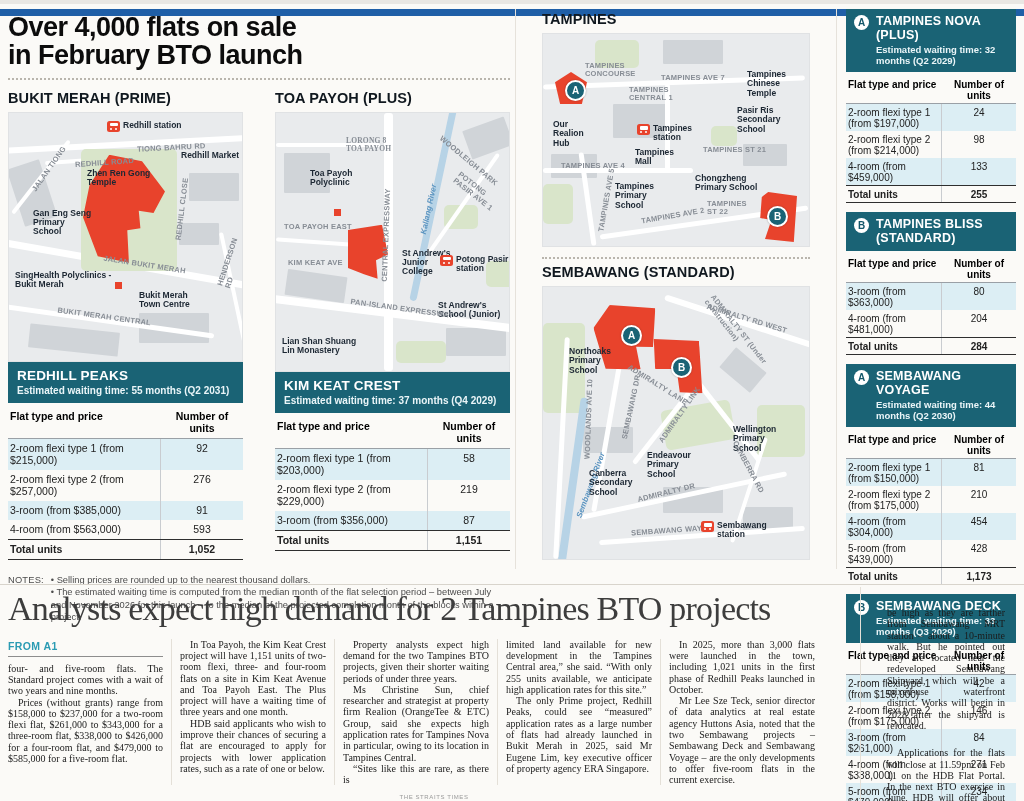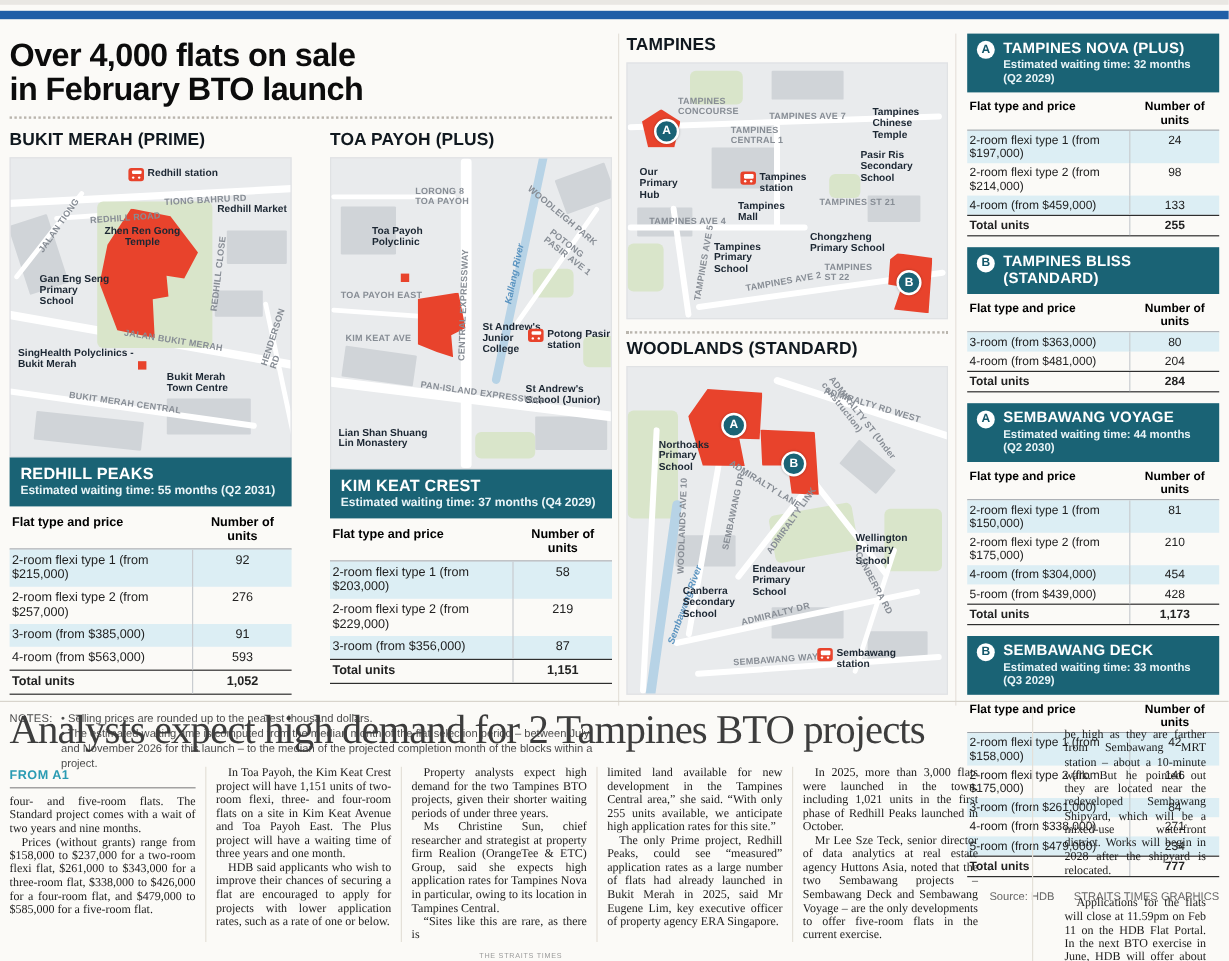--- a/index.html
+++ b/index.html
@@ -1,23 +1,23 @@
 <!DOCTYPE html>
 <html><head>
 <meta charset="utf-8">
 <style>
   html,body{margin:0;padding:0}
   body{width:1024px;height:801px;position:relative;background:#fbfaf7;font-family:"Liberation Sans",sans-serif;overflow:hidden;color:#111}
   .topedge{position:absolute;top:0;left:0;width:100%;height:4px;background:#e9e7e3}
   .topbar{position:absolute;top:9px;left:0;width:100%;height:7px;background:#1f5fa7}
 
   
-  .ig{position:absolute;top:28px;left:8px;width:1008px;height:560px;display:flex}
+  .ig{position:absolute;top:9px;left:8px;width:1008px;height:560px;display:flex}
   .ig-left{width:502px;flex:0 0 auto}
-  .ig-mid{width:268px;flex:0 0 auto;padding:0 6px;margin-left:5px;border-left:1px solid #e6e2db;border-right:1px solid #e6e2db}
+  .ig-mid{width:268px;flex:0 0 auto;padding:0 26px;margin-left:5px;border-left:1px solid #e6e2db;border-right:1px solid #e6e2db}
   .ig-right{width:224px;flex:1;padding-left:9px;display:flex;flex-direction:column}
   .ig-title{font-size:27px;font-weight:800;line-height:1.05;letter-spacing:-.5px;color:#0c0c0c;margin:4px 0 8px;white-space:pre-line}
   .dotted{border-top:2px dotted #b9b5ad;margin:4px 0 5px}
   .panels{display:flex;gap:32px}
   .panel{width:244px}
   .sec-h{font-size:14.5px;font-weight:800;color:#10181f;margin:5px 0 6px;letter-spacing:.1px}
 
   
   .map{position:relative;background:#e9ebed;overflow:hidden;border:1px solid #e0e2e4}
   .map-bm{height:248px}.map-tp{height:258px}.map-tamp{height:212px}.map-semb{height:272px}
@@ -110,21 +110,21 @@
           <div class="road" style="left:154px;top:58px;width:4px;height:100px;transform:rotate(6deg)"></div>
           <div class="road" style="left:224px;top:118px;width:4px;height:135px;transform:rotate(-12deg)"></div>
           <div class="green" style="left:72px;top:36px;width:96px;height:122px"></div>
           <div class="site" style="left:74px;top:42px;width:82px;height:108px;clip-path:polygon(32% 0,72% 6%,100% 34%,86% 54%,68% 52%,70% 68%,54% 70%,56% 100%,18% 94%,0 58%,8% 28%)"></div>
           <div class="redsq" style="left:106px;top:169px"></div>
         <div class="ml ml-station" style="left: 98px; top: 8px;"><div class="train-ico"></div><span>Redhill station</span></div>
             <div class="ml ml-road-label" style="left: 128px; top: 31px; transform: rotate(-3deg);">TIONG BAHRU RD</div>
             <div class="ml ml-road-label" style="left: 14px; top: 52px; transform: rotate(-55deg);">JALAN TIONG</div>
             <div class="ml ml-road-label" style="left: 66px; top: 46px; transform: rotate(-4deg);">REDHILL ROAD</div>
             <div class="ml ml-place" style="left: 172px; top: 38px;">Redhill Market</div>
-            <div class="ml ml-place" style="left: 78px; top: 56px; text-align: center;">Zhen Ren Gong
+            <div class="ml ml-place" style="left: 78px; top: 56px;">Zhen Ren Gong
 Temple</div>
             <div class="ml ml-place" style="left: 24px; top: 96px;">Gan Eng Seng
 Primary
 School</div>
             <div class="ml ml-road-label" style="left: 142px; top: 92px; transform: rotate(-83deg);">REDHILL CLOSE</div>
             <div class="ml ml-road-label" style="left: 94px; top: 148px; transform: rotate(9deg);">JALAN BUKIT MERAH</div>
             <div class="ml ml-place" style="left: 6px; top: 158px;">SingHealth Polyclinics -
 Bukit Merah</div>
             <div class="ml ml-place" style="left: 130px; top: 178px;">Bukit Merah
 Town Centre</div>
@@ -175,21 +175,21 @@
           <div class="green" style="left:210px;top:148px;width:30px;height:26px"></div>
           <div class="green" style="left:120px;top:228px;width:50px;height:22px"></div>
           <div class="river" style="left:154px;top:-10px;width:7px;height:200px;transform:rotate(12deg)"></div>
           <div class="road" style="left:108px;top:0;width:9px;height:258px"></div>
           <div class="road" style="left:-10px;top:198px;width:276px;height:8px;transform:rotate(7deg)"></div>
           <div class="road" style="left:0;top:30px;width:104px;height:4px"></div>
           <div class="road" style="left:0;top:128px;width:104px;height:4px;transform:rotate(4deg)"></div>
           <div class="road" style="left:186px;top:30px;width:4px;height:120px;transform:rotate(35deg)"></div>
           <div class="site" style="left:72px;top:112px;width:40px;height:54px;clip-path:polygon(0 10%,85% 0,100% 55%,70% 66%,74% 100%,40% 92%,0 80%)"></div>
           <div class="redsq" style="left:58px;top:96px"></div>
-        <div class="ml ml-road-label" style="left: 70px; top: 24px;">LORONG 8
+        <div class="ml ml-road-label" style="left: 70px; top: 24px; font-family: Liberation Serif, serif;">LORONG 8
 TOA PAYOH</div>
             <div class="ml ml-place" style="left: 34px; top: 56px;">Toa Payoh
 Polyclinic</div>
             <div class="ml ml-road-label" style="left: 8px; top: 110px;">TOA PAYOH EAST</div>
             <div class="ml ml-road-label" style="left: 12px; top: 146px;">KIM KEAT AVE</div>
             <div class="ml ml-road-label" style="left: 64px; top: 118px; transform: rotate(-88deg);">CENTRAL EXPRESSWAY</div>
             <div class="ml ml-road-label" style="left: 156px; top: 44px; transform: rotate(40deg);">WOODLEIGH PARK</div>
             <div class="ml ml-road-label" style="left: 174px; top: 74px; transform: rotate(38deg);">POTONG PASIR AVE 1</div>
             <div class="ml ml-water" style="left: 128px; top: 92px; transform: rotate(-78deg);">Kallang River</div>
             <div class="ml ml-place" style="left: 126px; top: 136px;">St Andrew's
@@ -265,41 +265,41 @@
         <div class="ml ml-road-label" style="left: 118px; top: 40px;">TAMPINES AVE 7</div>
         <div class="ml ml-place" style="left: 204px; top: 36px;">Tampines
 Chinese
 Temple</div>
         <div class="ml ml-road-label" style="left: 86px; top: 52px;">TAMPINES
 CENTRAL 1</div>
         <div class="ml ml-place" style="left: 194px; top: 72px;">Pasir Ris
 Secondary
 School</div>
         <div class="ml ml-place" style="left: 10px; top: 86px;">Our
-Primary
+Realion
 Hub</div>
         <div class="ml ml-station" style="left: 94px; top: 90px;"><div class="train-ico"></div><span>Tampines
 station</span></div>
         <div class="ml ml-place" style="left: 92px; top: 114px;">Tampines
 Mall</div>
         <div class="ml ml-road-label" style="left: 160px; top: 112px;">TAMPINES ST 21</div>
         <div class="ml ml-road-label" style="left: 18px; top: 128px;">TAMPINES AVE 4</div>
         <div class="ml ml-place" style="left: 152px; top: 140px;">Chongzheng
 Primary School</div>
         <div class="ml ml-place" style="left: 72px; top: 148px;">Tampines
 Primary
 School</div>
         <div class="ml ml-road-label" style="left: 98px; top: 178px; transform: rotate(-10deg);">TAMPINES AVE 2</div>
         <div class="ml ml-road-label" style="left: 164px; top: 166px;">TAMPINES
 ST 22</div>
         <div class="ml ml-marker" style="left: 224px; top: 172px;">B</div>
         <div class="ml ml-road-label" style="left: 32px; top: 162px; transform: rotate(-80deg);">TAMPINES AVE 5</div>
       </div>
     <div class="dotted" style="margin:10px 0 4px"></div>
-    <div class="sec-h">WOODLANDS (STANDARD)</div>
+    <div class="sec-h">SEMBAWANG (STANDARD)</div>
     <div class="map map-semb">
       <div class="blk" style="left:180px;top:70px;width:40px;height:26px;transform:rotate(40deg)"></div>
       <div class="blk" style="left:40px;top:140px;width:50px;height:26px"></div>
       <div class="blk" style="left:120px;top:200px;width:60px;height:26px"></div>
       <div class="blk" style="left:200px;top:220px;width:50px;height:24px"></div>
       <div class="green" style="left:0;top:36px;width:42px;height:90px"></div>
       <div class="green" style="left:120px;top:118px;width:70px;height:40px;transform:rotate(-10deg)"></div>
       <div class="green" style="left:214px;top:118px;width:48px;height:52px"></div>
       <div class="river" style="left:26px;top:110px;width:8px;height:170px;transform:rotate(8deg)"></div>
       <div class="road" style="left:118px;top:32px;width:160px;height:6px;transform:rotate(18deg)"></div>

